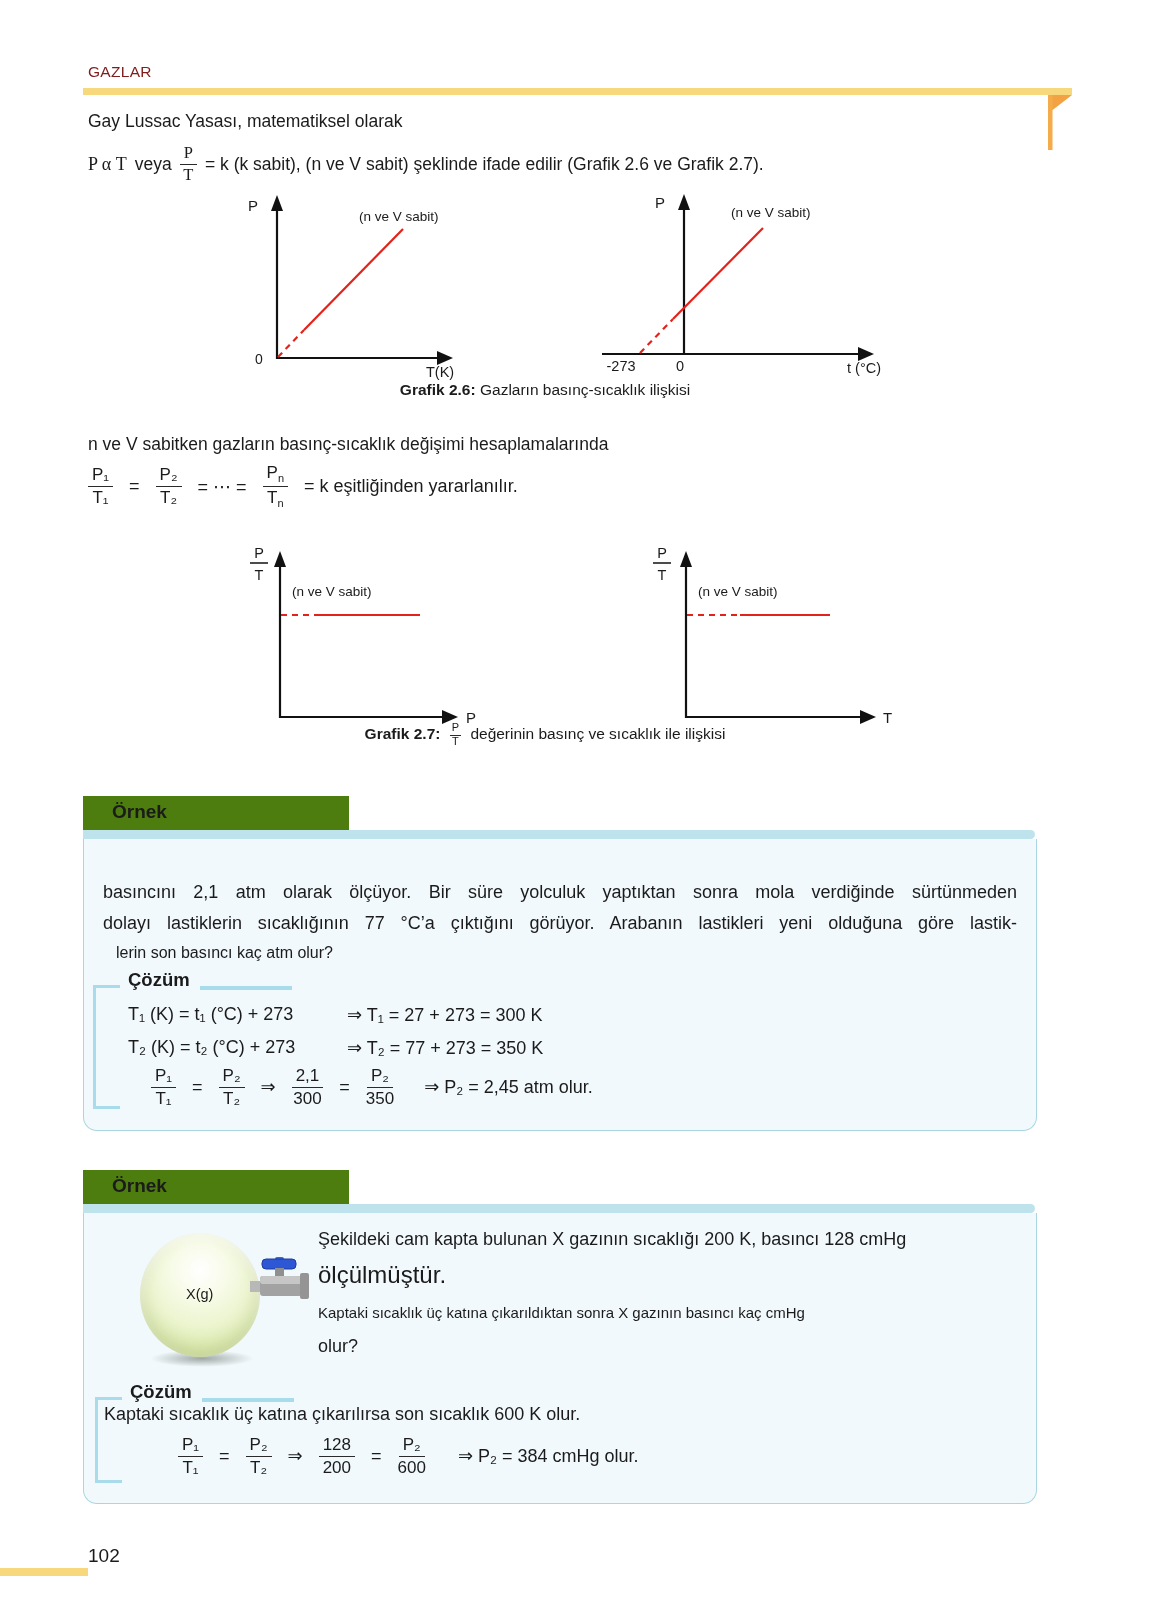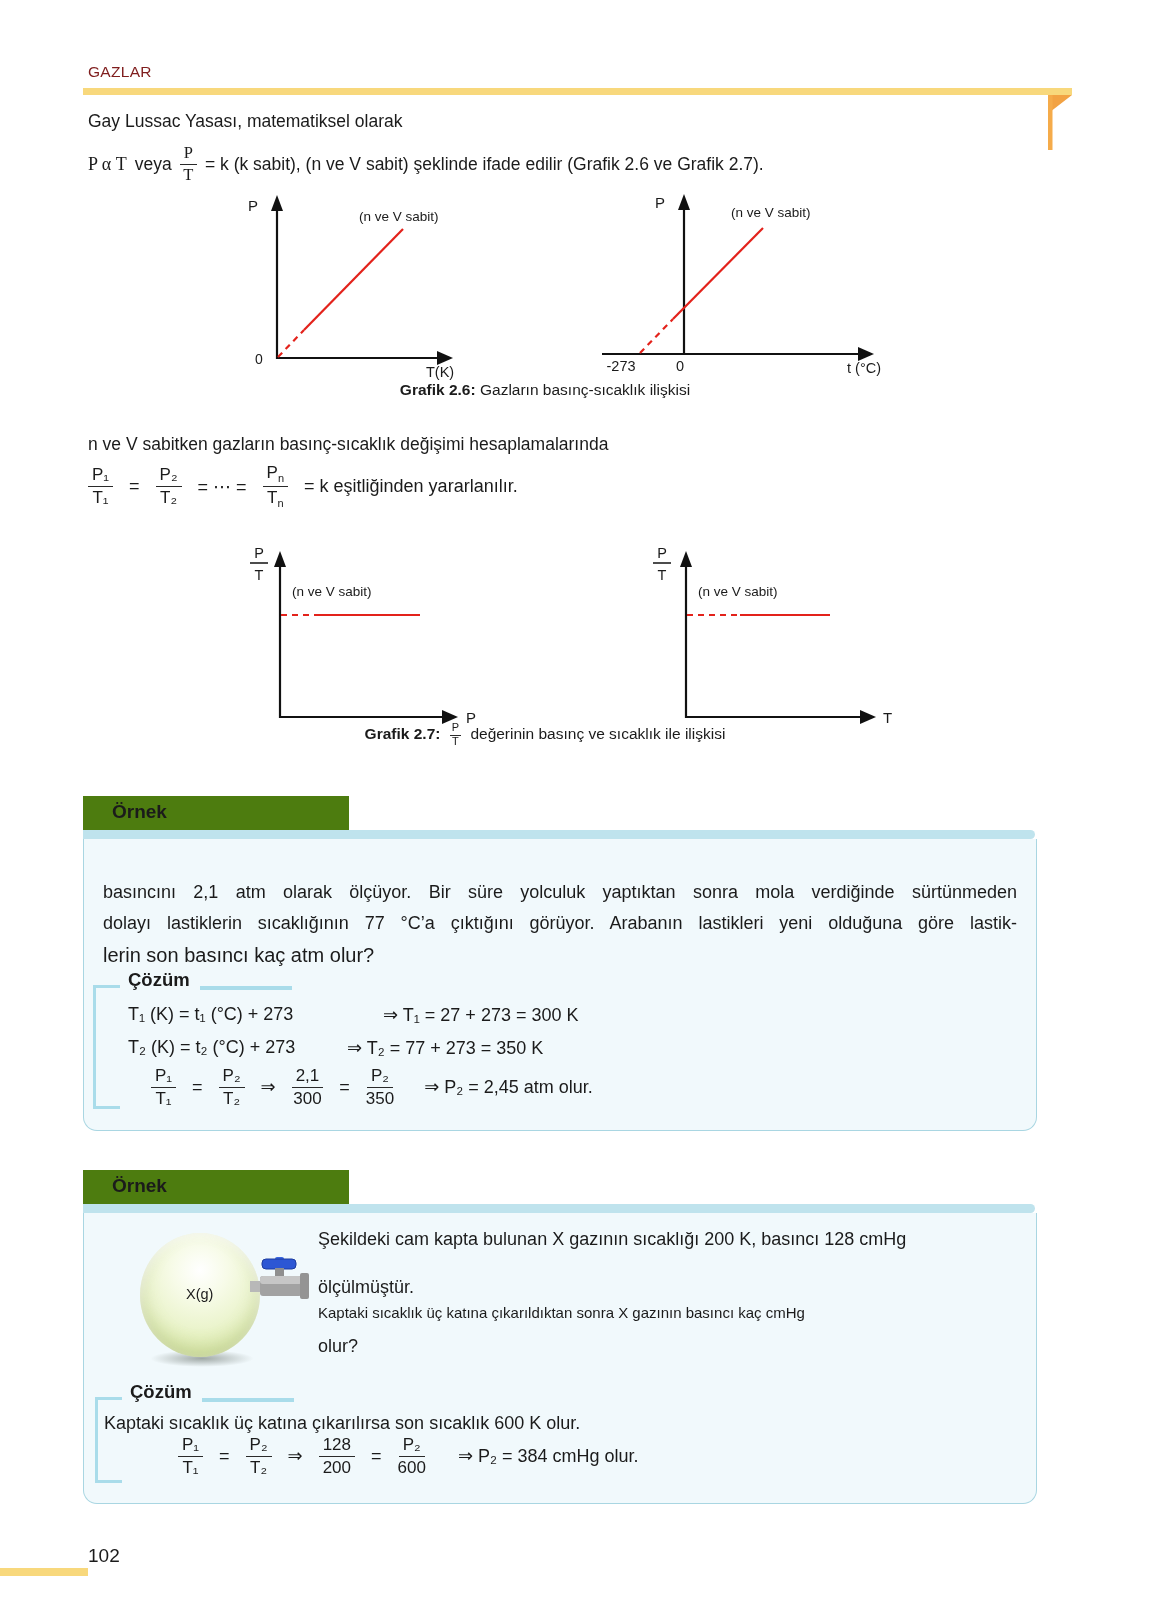--- a/index.html
+++ b/index.html
@@ -153,28 +153,28 @@
 
   <div class="abs example-tab" style="left:83px; top:796px; width:246px; height:34px;">
     <div style="padding:5px 0 0 9px; font-size:19px; font-weight:bold;">Örnek</div>
   </div>
   <div class="abs example-topbar" style="left:83px; top:830px; width:952px; height:9px;"></div>
   <div class="abs tab-notch" style="left:84px; top:839px;"></div>
   <div class="abs example-box" style="left:83px; top:839px; width:952px; height:291px;"></div>
 
   <div class="abs jline" style="left:103px; top:882px; width:914px; font-size:18px;">basıncını 2,1 atm olarak ölçüyor. Bir süre yolculuk yaptıktan sonra mola verdiğinde sürtünmeden</div>
   <div class="abs jline" style="left:103px; top:913px; width:914px; font-size:18px;">dolayı lastiklerin sıcaklığının 77 °C’a çıktığını görüyor. Arabanın lastikleri yeni olduğuna göre lastik-</div>
-  <div class="abs" style="left:103px; top:944px; width:914px; font-size:20px;">lerin son basıncı kaç atm olur?</div>
+  <div class="abs" style="left:116px; top:944px; width:914px; font-size:16px;">lerin son basıncı kaç atm olur?</div>
 
   <div class="abs solution-bracket" style="left:93px; top:985px; width:24px; height:118px;"></div>
   <div class="abs" style="left:128px; top:969px; font-size:18.5px; font-weight:bold;">Çözüm</div>
   <div class="abs cz-underline" style="left:200px; top:986px; width:92px;"></div>
 
   <div class="abs" style="left:128px; top:1004px; font-size:18px;">T₁ (K) = t₁ (°C) + 273</div>
-  <div class="abs" style="left:347px; top:1004px; font-size:18px;margin-left:36px;">⇒ T₁ = 27 + 273 = 300 K</div>
+  <div class="abs" style="left:347px; top:1004px; font-size:18px;">⇒ T₁ = 27 + 273 = 300 K</div>
   <div class="abs" style="left:128px; top:1037px; font-size:18px;">T₂ (K) = t₂ (°C) + 273</div>
   <div class="abs" style="left:347px; top:1037px; font-size:18px;">⇒ T₂ = 77 + 273 = 350 K</div>
 
   <div class="abs eqrow" style="left:151px; top:1066px;">
     <span class="frac">
       <span class="n">P₁</span>
       <span class="d">T₁</span>
     </span>
     <span>=</span>
     <span class="frac">
@@ -208,29 +208,29 @@
     <rect x="12" y="3" width="34" height="10" rx="4" fill="#2d57d4" stroke="#1d3c9e" stroke-width="1"></rect>
     <rect x="25" y="12" width="9" height="10" fill="#8f8f8f"></rect>
     <rect x="0" y="25" width="12" height="11" fill="#b8b8b8"></rect>
     <rect x="10" y="20" width="42" height="20" rx="3" fill="#a2a2a2"></rect>
     <rect x="10" y="20" width="42" height="8" rx="3" fill="#c6c6c6"></rect>
     <rect x="50" y="17" width="9" height="26" rx="2" fill="#949494"></rect>
   </svg>
   <div class="abs" style="left:186px; top:1286px; font-size:14.5px;">X(g)</div>
 
   <div class="abs" style="left:318px; top:1229px; font-size:18px;">Şekildeki cam kapta bulunan X gazının sıcaklığı 200 K, basıncı 128 cmHg</div>
-  <div class="abs" style="left:318px; top:1261px; font-size:18px;margin-top:16px;">ölçülmüştür.</div>
+  <div class="abs" style="left:318px; top:1261px; font-size:24px;">ölçülmüştür.</div>
   <div class="abs" style="left:318px; top:1304px; font-size:15px;">Kaptaki sıcaklık üç katına çıkarıldıktan sonra X gazının basıncı kaç cmHg</div>
   <div class="abs" style="left:318px; top:1336px; font-size:18px;">olur?</div>
 
   <div class="abs solution-bracket" style="left:95px; top:1397px; width:24px; height:80px;"></div>
   <div class="abs" style="left:130px; top:1381px; font-size:18.5px; font-weight:bold;">Çözüm</div>
   <div class="abs cz-underline" style="left:202px; top:1398px; width:92px;"></div>
 
-  <div class="abs" style="left:104px; top:1404px; font-size:18px;margin-top:9px;">Kaptaki sıcaklık üç katına çıkarılırsa son sıcaklık 600 K olur.</div>
+  <div class="abs" style="left:104px; top:1404px; font-size:18px;">Kaptaki sıcaklık üç katına çıkarılırsa son sıcaklık 600 K olur.</div>
 
   <div class="abs eqrow" style="left:178px; top:1435px;">
     <span class="frac">
       <span class="n">P₁</span>
       <span class="d">T₁</span>
     </span>
     <span>=</span>
     <span class="frac">
       <span class="n">P₂</span>
       <span class="d">T₂</span>

